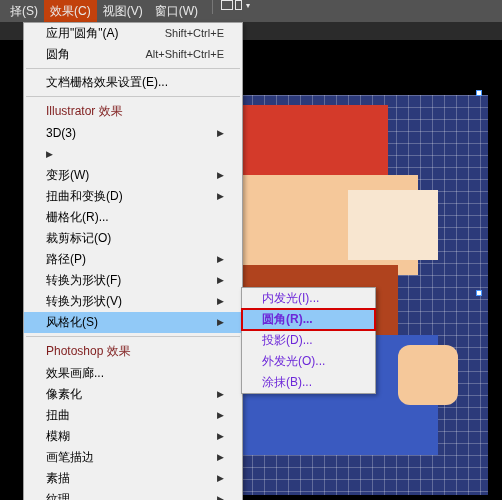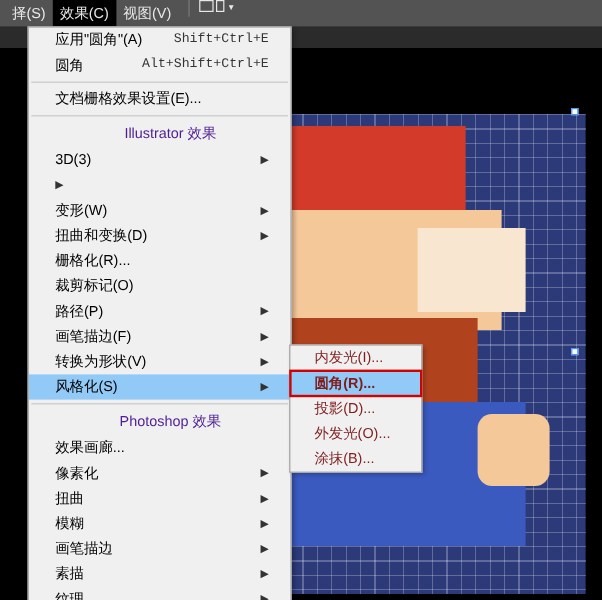--- a/index.html
+++ b/index.html
@@ -20,21 +20,21 @@
     display: flex;
     align-items: flex-start;
     padding: 0 4px;
     font-size: 12px;
   }
   .menubar-item {
     padding: 3px 6px;
     cursor: default;
   }
   .menubar-item.active {
-    background: #000000;
+    background: #c2410c;
   }
   .menubar-sep {
     width: 1px;
     height: 14px;
     background: #777;
     margin: 0 8px;
   }
   .menubar-icongroup {
     display: flex;
     align-items: center;
@@ -130,65 +130,64 @@
   .menu-item.highlighted {
     background: #91c9f7;
     text-align: center;
   }
   .menu-sep {
     height: 1px;
     background: #c8c8c8;
     margin: 3px 2px;
   }
   .menu-section-label {
-    color: #4c1d95;
+    color: #7f1d1d;
     padding: 3px 4px 3px 22px;
     font-size: 12px;
-    text-align: center;
   }
   .submenu-arrow {
     font-size: 9px;
     color: #333;
   }
   .shortcut {
     color: #333;
     font-size: 11px;
-    font-family: Liberation Mono, monospace;
   }
 
   .submenu {
     position: absolute;
     top: 287px;
     left: 241px;
-    width: 111px;
+    width: 135px;
     background: #f0f0f0;
     border: 1px solid #a0a0a0;
     box-shadow: 2px 2px 4px rgba(0,0,0,0.3);
     font-size: 12px;
-    color: #7f1d1d;
+    color: #6d28d9;
   }
   .submenu .menu-item {
     padding: 3px 14px 3px 20px;
   }
   .submenu .menu-item.highlighted {
     background: #91c9f7;
   }
   .submenu .menu-item.framed {
     outline: 2px solid #d40000;
     outline-offset: -1px;
     font-weight: bold;
   }
 </style>
 </head>
 <body>
 
 <div class="menubar">
   <span class="menubar-item">择(S)</span>
   <span class="menubar-item active">效果(C)</span>
   <span class="menubar-item">视图(V)</span>
+  <span class="menubar-item">窗口(W)</span>
   <span class="menubar-sep"></span>
   <span class="menubar-icongroup">
     <span class="mb-icon-box"></span>
     <span class="mb-icon-box" style="width:7px"></span>
     <span class="mb-dropdown-arrow">▾</span>
   </span>
 </div>
 
 <div class="workspace">
   <div class="canvas-black">
@@ -242,21 +241,21 @@
       <span>栅格化(R)...</span>
     </div>
   <div class="menu-item">
       <span>裁剪标记(O)</span>
     </div>
   <div class="menu-item">
       <span>路径(P)</span>
       <span class="submenu-arrow">▶</span>
     </div>
   <div class="menu-item">
-      <span>画笔描边(F)</span>
+      <span>转换为形状(F)</span>
       <span class="submenu-arrow">▶</span>
     </div>
   <div class="menu-item">
       <span>转换为形状(V)</span>
       <span class="submenu-arrow">▶</span>
     </div>
   <div class="menu-item highlighted">
       <span>风格化(S)</span>
       <span class="submenu-arrow">▶</span>
     </div>

